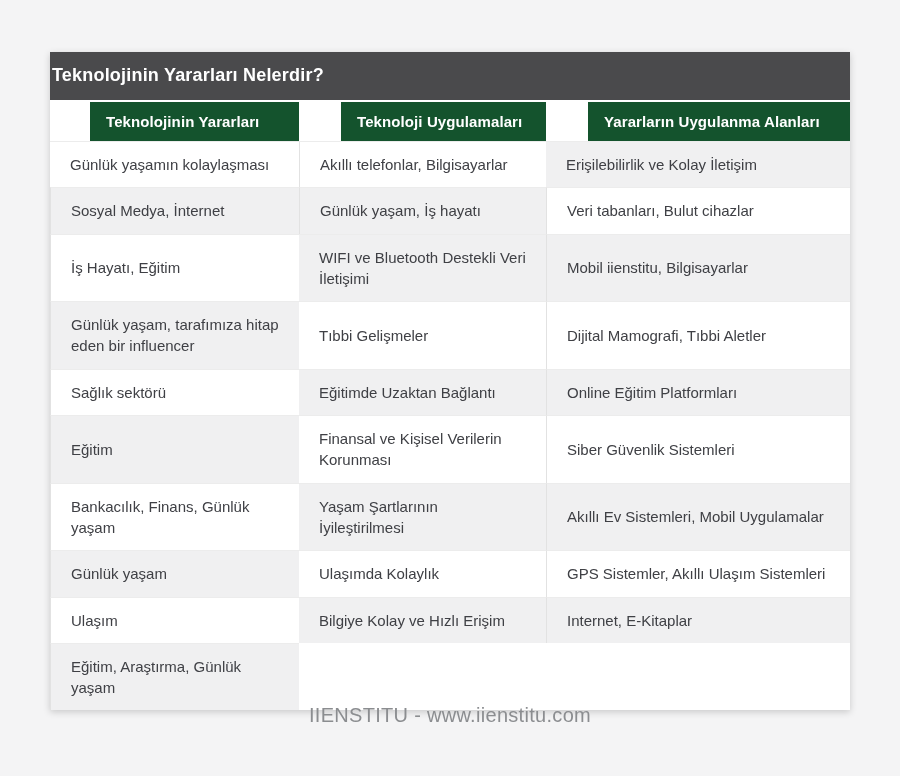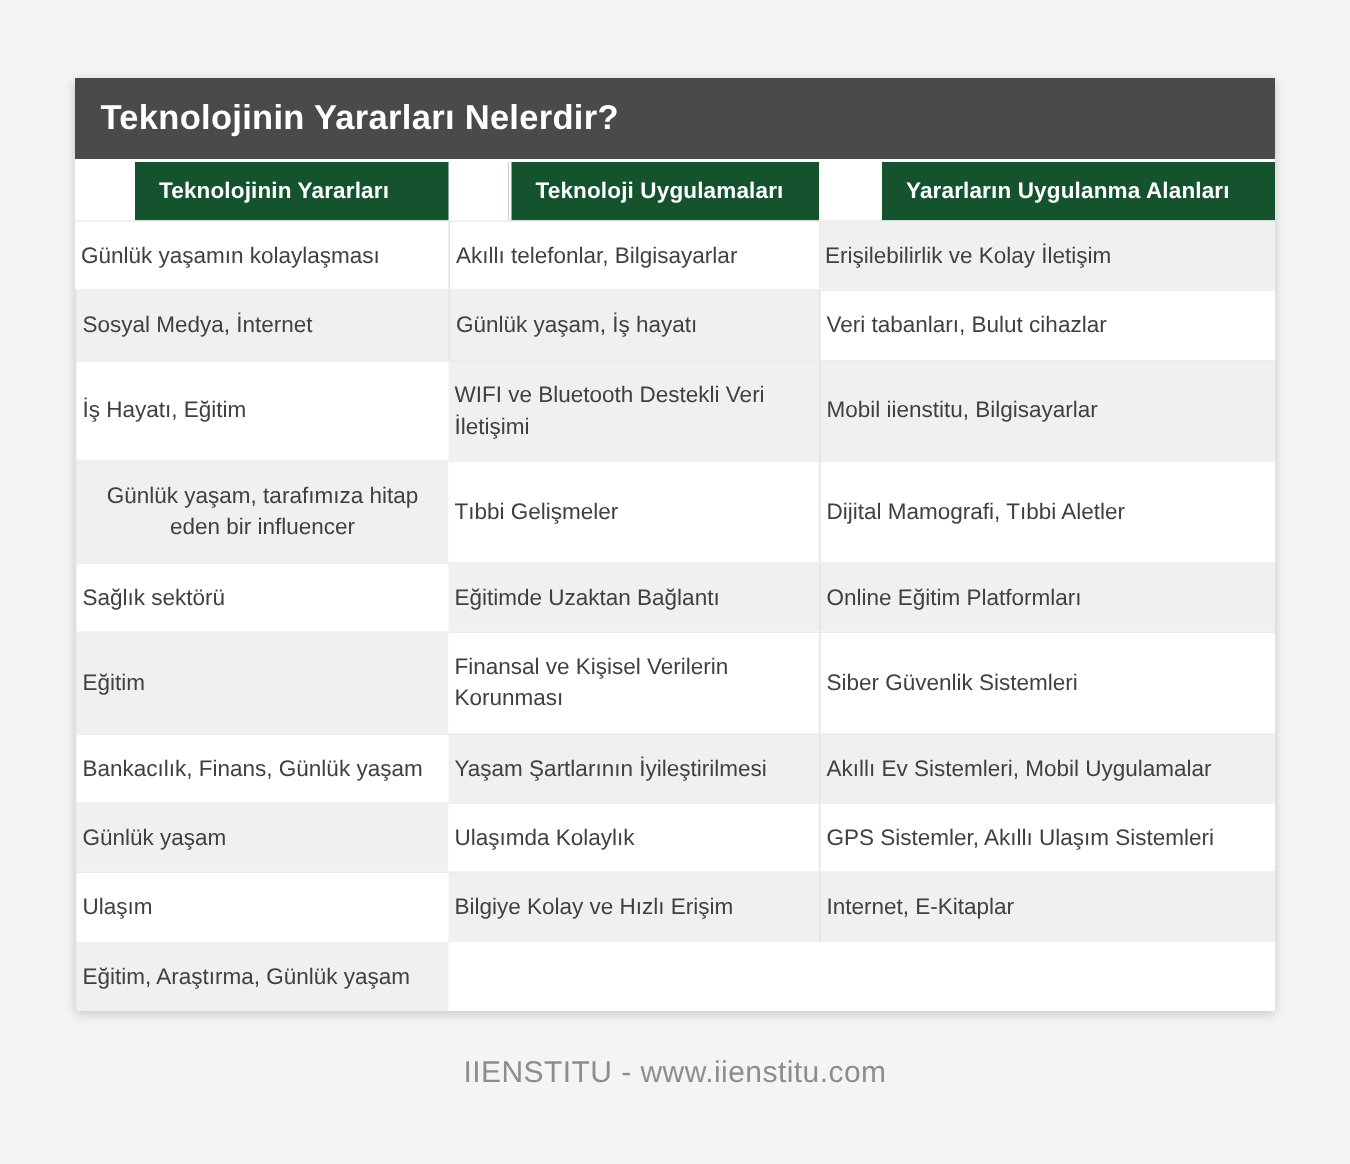--- a/index.html
+++ b/index.html
@@ -18,23 +18,23 @@
     position: absolute;
     left: 50px;
     top: 52px;
     width: 800px;
     background: #ffffff;
     box-shadow: 0 2px 7px rgba(0,0,0,0.18);
   }
   .card-title {
     background: #4a4a4c;
     color: #ffffff;
-    font-size: 23px;
+    font-size: 18px;
     font-weight: bold;
-    padding: 13px 17px 14px 17px;
+    padding: 13px 17px 14px 2px;
     letter-spacing: 0.2px;
     border-bottom: 2px solid #ffffff;
   }
   .tbl {
     display: grid;
     grid-template-columns: 249px 247px 304px;
     box-sizing: border-box;
   }
   .th {
     background: #14532d;
@@ -46,27 +46,27 @@
     align-items: center;
     box-sizing: border-box;
     letter-spacing: 0.1px;
     margin-left: 40px;
   }
   .th.sep { border-left: 2px solid #ffffff; }
   .td {
     font-size: 15px;
     color: #3f4045;
     line-height: 1.42;
-    padding: 12px 4px;
+    padding: 12px 20px;
     display: flex;
     align-items: center;
     box-sizing: border-box;
     border-top: 1px solid #ececec;
   }
-  .td.sep { border-left: 1px solid #e2e2e2; text-align: center; }
+  .td.sep { border-left: 1px solid #e2e2e2; }
   .row-alt { background: #f0f0f1; }
   .row-white { background: #ffffff; }
   .footer {
     position: absolute;
     left: 0;
     top: 704px;
     width: 100%;
     text-align: center;
     color: #8b8d90;
     font-size: 20px;

